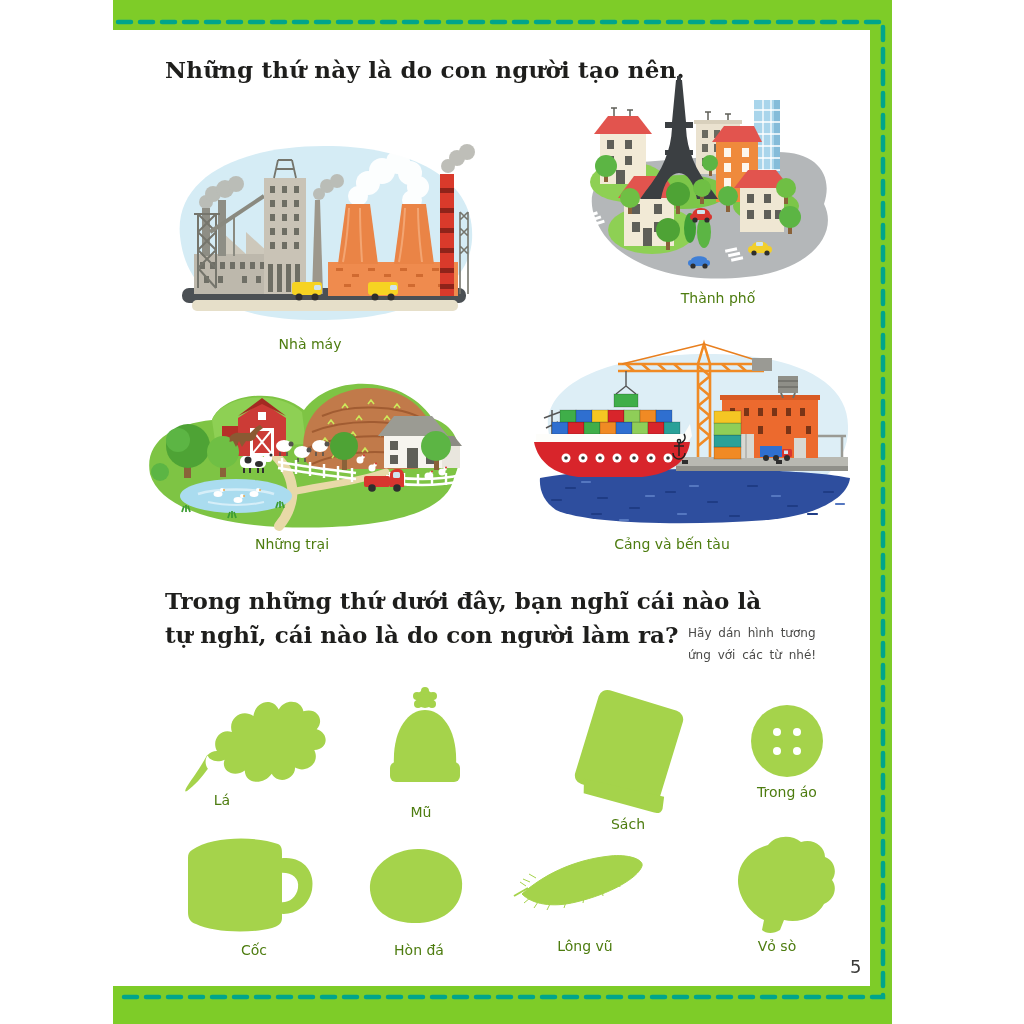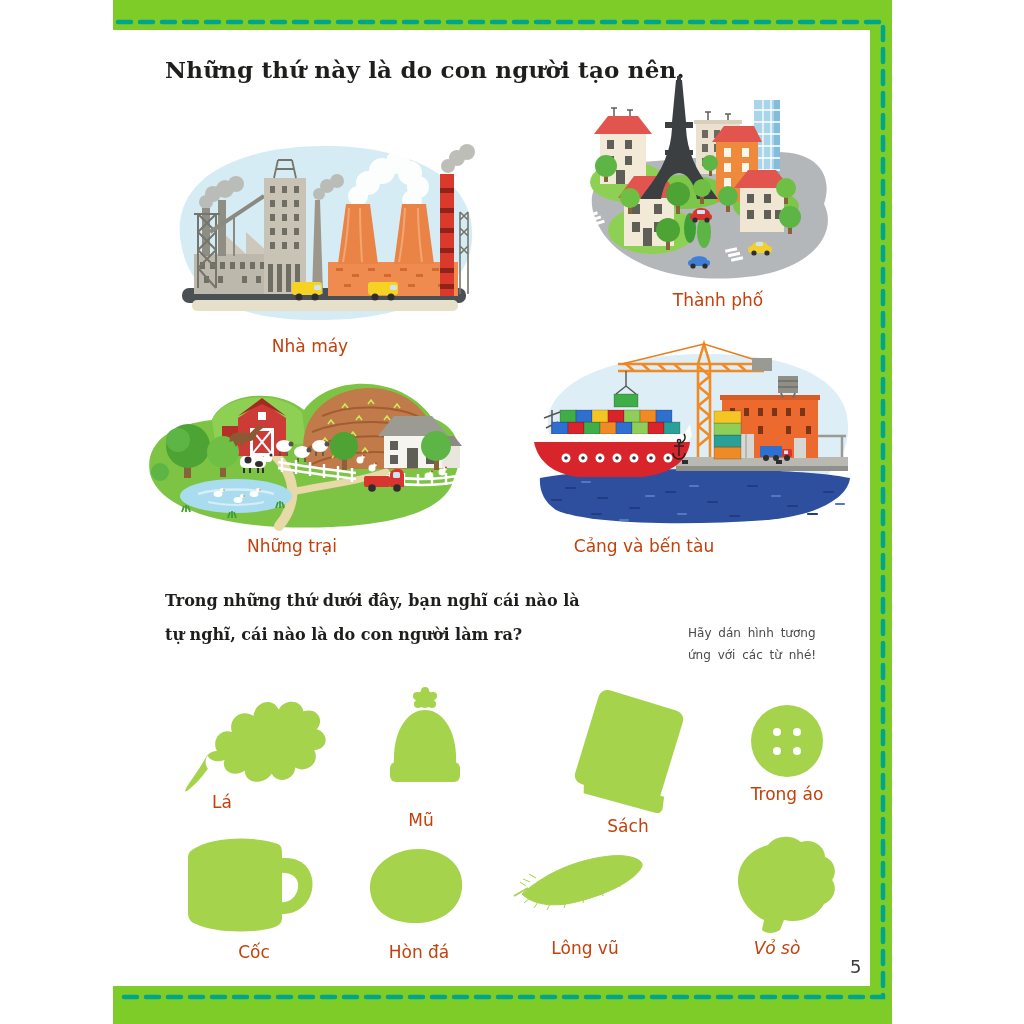--- a/index.html
+++ b/index.html
@@ -1,23 +1,23 @@
 <!DOCTYPE html>
 <html><head>
 <meta charset="utf-8">
 <style>
   html,body{margin:0;padding:0;background:#ffffff;}
   .canvas{position:relative;width:892px;height:1024px;background:#ffffff;overflow:hidden;
           font-family:"DejaVu Sans",sans-serif;}
   .abs{position:absolute;}
   .heading{font-family:"DejaVu Serif",serif;font-weight:700;color:#1e1e1c;font-size:23px;
            letter-spacing:.2px;white-space:nowrap;}
-  .heading2{font-family:"DejaVu Serif",serif;font-weight:700;color:#1e1e1c;font-size:16px;
+  .heading2{font-family:"DejaVu Serif",serif;font-weight:700;color:#1e1e1c;font-size:23px;
             line-height:34px;white-space:nowrap;}
-  .caption{font-family:"DejaVu Sans",sans-serif;font-size:17px;color:#c2410c;
+  .caption{font-family:"DejaVu Sans",sans-serif;font-size:14px;color:#4d7c0f;
            text-align:center;transform:translateX(-50%);white-space:nowrap;}
   .note{font-family:"DejaVu Sans",sans-serif;font-size:12px;color:#4a4a48;line-height:22px;
         white-space:nowrap;word-spacing:3px;}
   .pagenum{font-family:"DejaVu Sans",sans-serif;font-size:18px;color:#3a3a38;}
   svg{display:block;}
 </style>
 </head>
 <body>
 
 <div class="canvas">
@@ -609,21 +609,21 @@
         <path d="M40,152 l9,0 M72,162 l9,0 M104,172 l9,0 M140,156 l9,0 M182,166 l9,0 M222,150 l9,0 M262,170 l9,0 M298,156 l9,0 M66,178 l9,0 M204,180 l9,0 M282,178 l9,0 M26,164 l9,0"></path>
       </g>
       <g stroke="#5577c0" stroke-width="2.2">
         <path d="M56,146 l8,0 M120,160 l8,0 M164,150 l8,0 M246,160 l8,0 M310,168 l8,0 M94,184 l8,0 M152,178 l8,0"></path>
       </g>
     </g>
   </svg>
 
   <div class="abs caption" style="left:292px;top:536px;">Những trại</div>
 
-  <div class="abs caption" style="left:644px;top:536px;">Cảng và bến tàu</div>
+  <div class="abs caption" style="left:672px;top:536px;">Cảng và bến tàu</div>
 
   <div class="abs heading2" style="left:165px;top:584px;">
     <div>Trong những thứ dưới đây, bạn nghĩ cái nào là</div>
     <div>tự nghĩ, cái nào là do con người làm ra?</div>
   </div>
 
   <div class="abs note" style="left:688px;top:622px;">
     <div>Hãy dán hình tương</div>
     <div>ứng với các từ nhé!</div>
   </div>
@@ -640,21 +640,21 @@
       <circle cx="43" cy="15" r="9"></circle>
       <circle cx="35" cy="12" r="4"></circle>
         <circle cx="51" cy="12" r="4"></circle>
         <circle cx="43" cy="7" r="4"></circle>
       <circle cx="36" cy="20" r="4"></circle>
         <circle cx="50" cy="20" r="4"></circle>
       <path d="M12,82 C10,46 26,26 43,26 C60,26 76,46 74,82 Z"></path>
       <rect x="8" y="78" width="70" height="20" rx="6"></rect>
     </g>
   </svg>
-  <div class="abs caption" style="left:421px;top:804px;margin-top:6px;">Mũ</div>
+  <div class="abs caption" style="left:421px;top:804px;">Mũ</div>
 
   <svg class="abs" style="left:552px;top:672px;" width="152" height="144" viewBox="0 0 152 144">
     <g transform="rotate(17 76 72)" fill="#a5d34b">
       <rect x="34" y="26" width="88" height="98" rx="9"></rect>
       <path d="M44,118 L126,112 L128,124 C128,128 125,130 121,130 L48,132 Z"></path>
     </g>
   </svg>
   <div class="abs caption" style="left:628px;top:816px;">Sách</div>
 
   <svg class="abs" style="left:748px;top:702px;" width="78" height="78" viewBox="0 0 78 78">
@@ -686,17 +686,17 @@
       <g stroke-width="1" fill="none">
         <path d="M16,34 l-6,-4 M20,30 l-7,-3 M26,26 l-7,-4 M20,46 l-6,5 M28,50 l-4,6 M40,52 l-3,6 M56,50 l-2,6 M74,45 l-1,6 M92,38 l1,6 M108,30 l2,5"></path>
       </g>
     </g>
   </svg>
   <div class="abs caption" style="left:585px;top:938px;text-align:right;">Lông vũ</div>
 
   <svg class="abs" style="left:722px;top:828px;" width="114" height="106" viewBox="0 0 114 106">
     <path d="M42,92 C26,84 12,64 17,44 C20,31 31,21 46,17 C53,7 70,6 79,14 C91,10 103,18 103,29 C112,32 116,44 110,52 C116,60 112,72 102,76 C96,88 78,96 62,92 L58,102 C52,106 44,106 40,102 Z" fill="#a5d34b"></path>
   </svg>
-  <div class="abs caption" style="left:777px;top:938px;font-style:italic;">Vỏ sò</div>
+  <div class="abs caption" style="left:777px;top:938px;">Vỏ sò</div>
 
   <div class="abs pagenum" style="left:850px;top:956px;">5</div>
 
 </div>
 
 </body></html>

